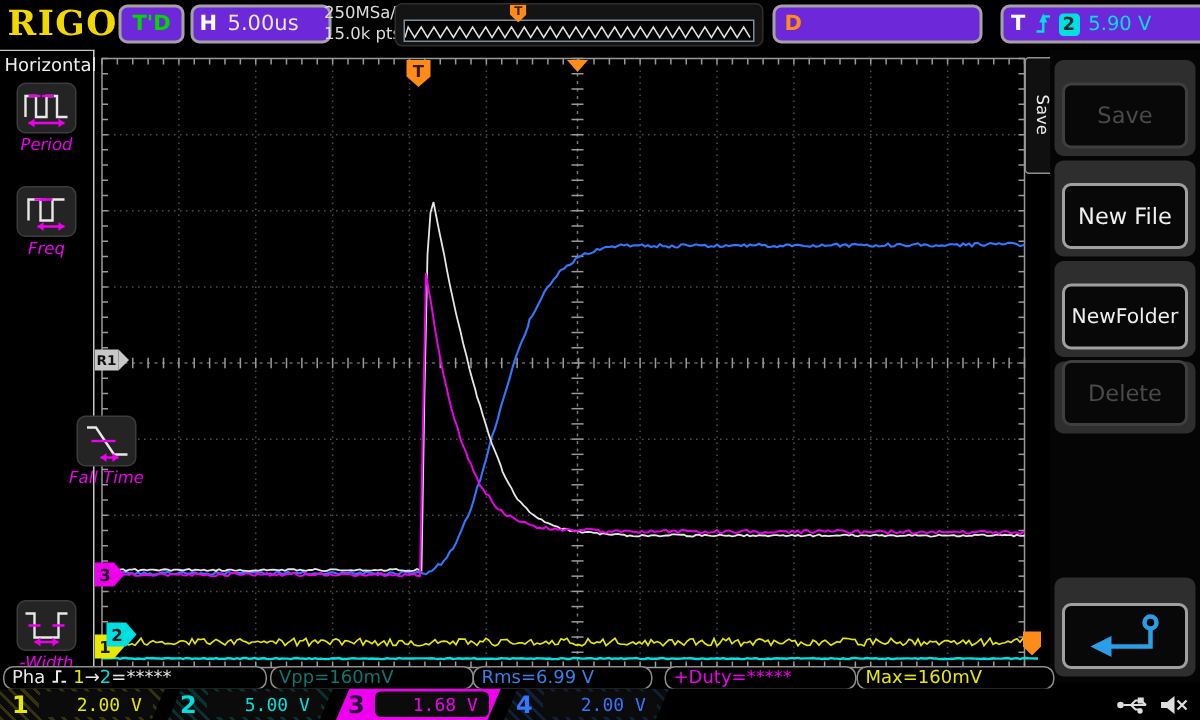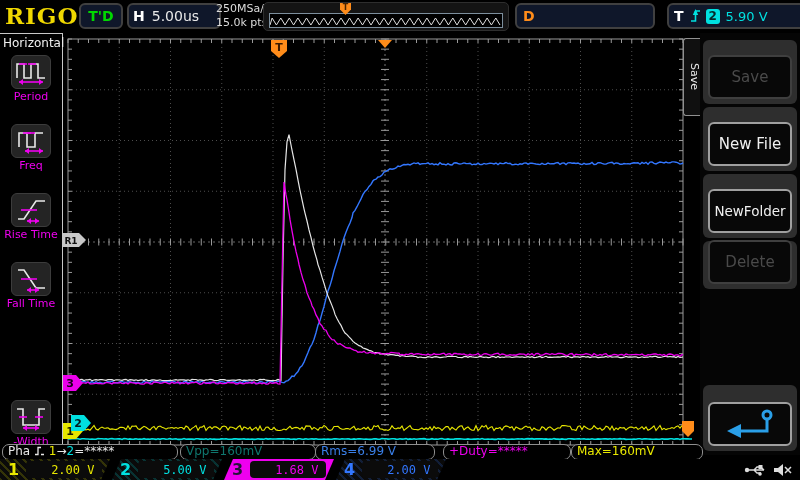--- a/index.html
+++ b/index.html
@@ -3,22 +3,22 @@
 <meta charset="utf-8">
 <style>
   html,body{margin:0;padding:0;background:#000;}
   #screen{position:relative;width:800px;height:480px;background:#000;overflow:hidden;
           font-family:"DejaVu Sans",sans-serif;-webkit-font-smoothing:none;}
   .abs{position:absolute;}
   
   #topbar{position:absolute;left:0;top:0;width:800px;height:33px;background:#000;z-index:5;}
   .brand{position:absolute;left:5px;top:2px;font-family:"DejaVu Serif",serif;font-weight:bold;
          font-size:23px;color:#f0d800;letter-spacing:1px;}
-  .box{position:absolute;top:3px;height:22px;border:2px solid #404040;border-radius:6px;
-       background:#0f172a;display:flex;align-items:center;}
+  .box{position:absolute;top:3px;height:22px;border:2px solid #a3a3a3;border-radius:6px;
+       background:#6d28d9;display:flex;align-items:center;}
   .td{left:79px;width:40px;justify-content:center;color:#00d800;font-weight:bold;font-size:14px;}
   .hbox{left:127px;width:82px;padding:0 4px;}
   .hl{color:#fff;font-weight:bold;font-size:14px;margin-right:7px;}
   .hv{color:#e8e8e8;font-size:14px;}
   .rate{position:absolute;left:216px;top:2px;color:#dcdcdc;font-size:11px;line-height:14px;}
   .preview{position:absolute;left:263px;top:2px;width:244px;height:27px;background:#141414;
            border:1px solid #2e2e2e;border-radius:5px;}
   .pinner{position:absolute;left:5px;right:5px;top:10px;bottom:2px;background:#000;
           border:1px solid #7d8f9d;}
   .pmarker{position:absolute;left:76px;top:0;width:11px;height:12px;background:#ff8c1a;
@@ -29,21 +29,21 @@
   .dv{color:#e8e8e8;font-size:14px;font-family:"DejaVu Sans Mono",monospace;}
   .tbox{left:667px;width:128px;padding:0 5px;}
   .tl{color:#fff;font-weight:bold;font-size:14px;margin-right:5px;}
   .tsrc{background:#00e0e0;color:#062a2a;font-weight:bold;font-size:12px;border-radius:3px;
         width:14px;height:15px;text-align:center;line-height:15px;margin:0 6px 0 4px;}
   .tlev{color:#00e0e0;font-size:13px;}
   
   #leftmenu{position:absolute;left:0;top:33px;width:62px;height:410px;background:#000;
             border-top:1px solid #c8c8c8;border-right:1px solid #c8c8c8;z-index:4;}
   .lm-title{color:#f0f0f0;font-size:12px;padding:2px 0 0 3px;}
-  .lm-item{position:absolute;left:0;width:62px;text-align:center;cursor:pointer;}
+  .lm-item{position:absolute;left:0;width:62px;text-align:center;cursor:pointer;font-style:italic;}
   .ibtn{margin:0 auto;width:38px;height:32px;background:#242424;border:1px solid #3c3c3c;
         border-radius:6px;display:flex;align-items:center;justify-content:center;}
   .lm-label{font-size:11px;margin-top:1px;white-space:nowrap;}
   .dot{position:absolute;left:6px;width:4px;height:4px;border-radius:50%;background:#808080;}
   
   #rpanel{position:absolute;left:700px;top:33px;width:100px;height:422px;background:#050505;z-index:4;}
   #rtab{position:absolute;left:683px;top:38px;width:17px;height:76px;background:#101010;
         border:1px solid #909090;border-right:none;border-radius:3px 0 0 3px;color:#ededed;
         font-size:11px;writing-mode:vertical-rl;text-align:center;z-index:4;}
   .rgroup{position:absolute;left:3px;width:94px;background:#2e2e2e;border-radius:6px;}
@@ -474,34 +474,21 @@
             <path d="M4,22 V8 H12 V22 H20 V8 H28" stroke="#e8e8e8" stroke-width="1.6" fill="none"></path>
             <path d="M10,26 H28" stroke="#ee00ee" stroke-width="1.6" fill="none"></path>
             <path d="M10,26 l4,-3 l0,6 Z" fill="#ee00ee"></path>
             <path d="M28,26 l-4,-3 l0,6 Z" fill="#ee00ee"></path>
             <path d="M8,8 h8" stroke="#ee00ee" stroke-width="1.6"></path>
             <path d="M12,8 h8" stroke="#ee00ee" stroke-width="1.6"></path>
           </svg>
         </div>
         <div class="lm-label" style="color: rgb(238, 0, 238);">Freq</div>
       </div>
-      <div class="lm-item" style="top: 159px;">
-        <div class="ibtn">
-          <svg width="34" height="32" viewBox="0 0 32 32">
-            <path d="M3,25 H9 L21,7 H30" stroke="#e8e8e8" stroke-width="1.6" fill="none"></path>
-            <path d="M12,27 H24" stroke="#ee00ee" stroke-width="1.6" fill="none"></path>
-            <path d="M12,27 l4,-3 l0,6 Z" fill="#ee00ee"></path>
-            <path d="M24,27 l-4,-3 l0,6 Z" fill="#ee00ee"></path>
-            <path d="M6,16 h8" stroke="#ee00ee" stroke-width="1.6"></path>
-            <path d="M14,16 h8" stroke="#ee00ee" stroke-width="1.6"></path>
-          </svg>
-        </div>
-        <div class="lm-label" style="color: rgb(238, 0, 238);">Rise Time</div>
-      </div>
-      <div class="lm-item" style="top: 228px;">
+      <div class="lm-item" style="top: 243px; padding-left: 40px;">
         <div class="ibtn">
           <svg width="34" height="32" viewBox="0 0 32 32">
             <path d="M3,7 H9 L21,25 H30" stroke="#e8e8e8" stroke-width="1.6" fill="none"></path>
             <path d="M12,27 H24" stroke="#ee00ee" stroke-width="1.6" fill="none"></path>
             <path d="M12,27 l4,-3 l0,6 Z" fill="#ee00ee"></path>
             <path d="M24,27 l-4,-3 l0,6 Z" fill="#ee00ee"></path>
             <path d="M6,16 h8" stroke="#ee00ee" stroke-width="1.6"></path>
             <path d="M14,16 h8" stroke="#ee00ee" stroke-width="1.6"></path>
           </svg>
         </div>

